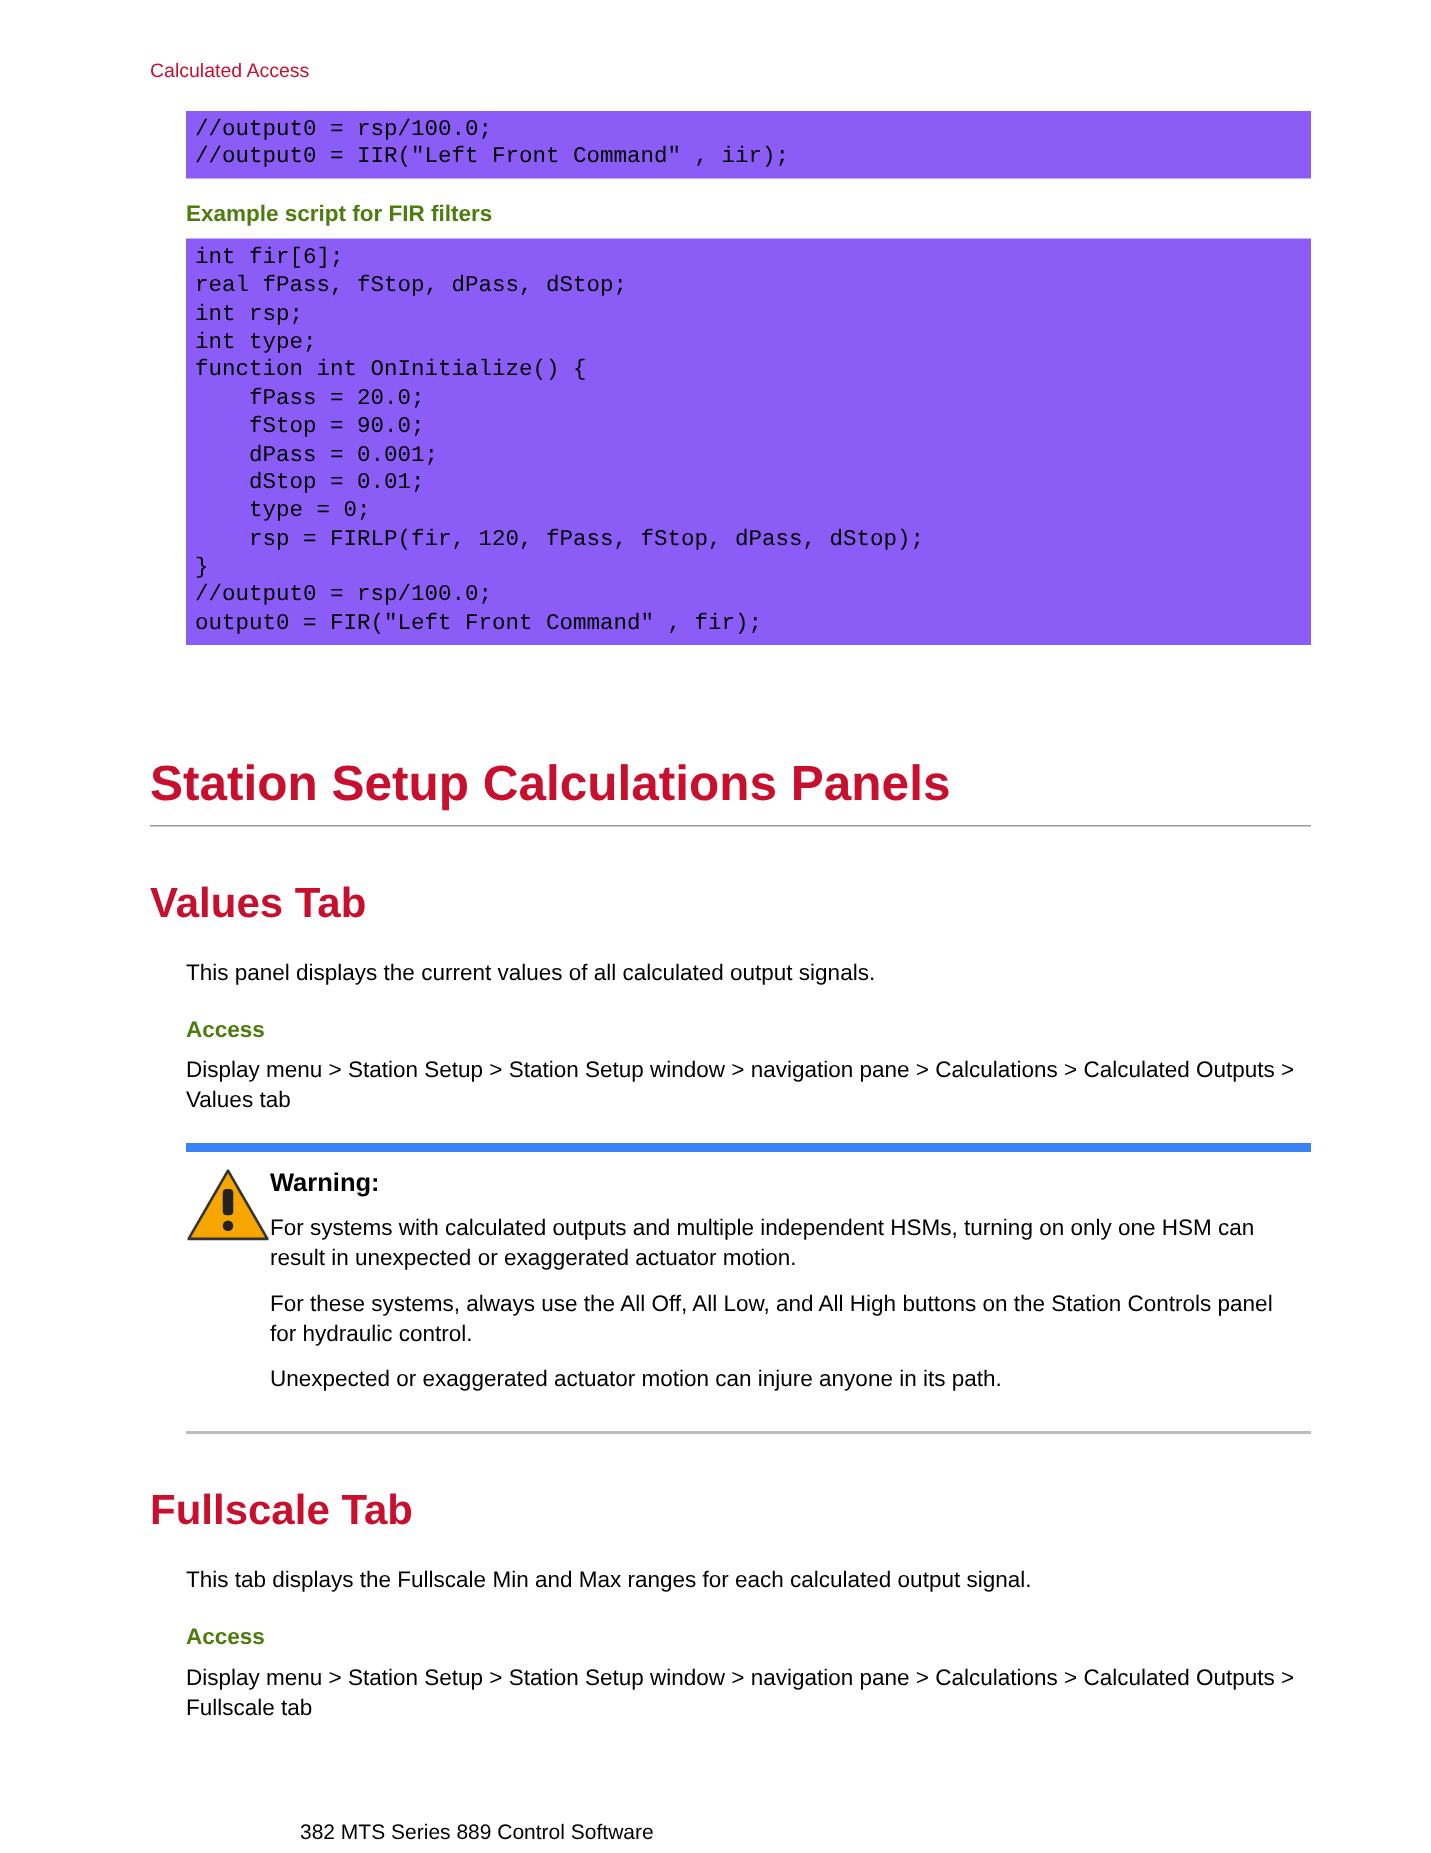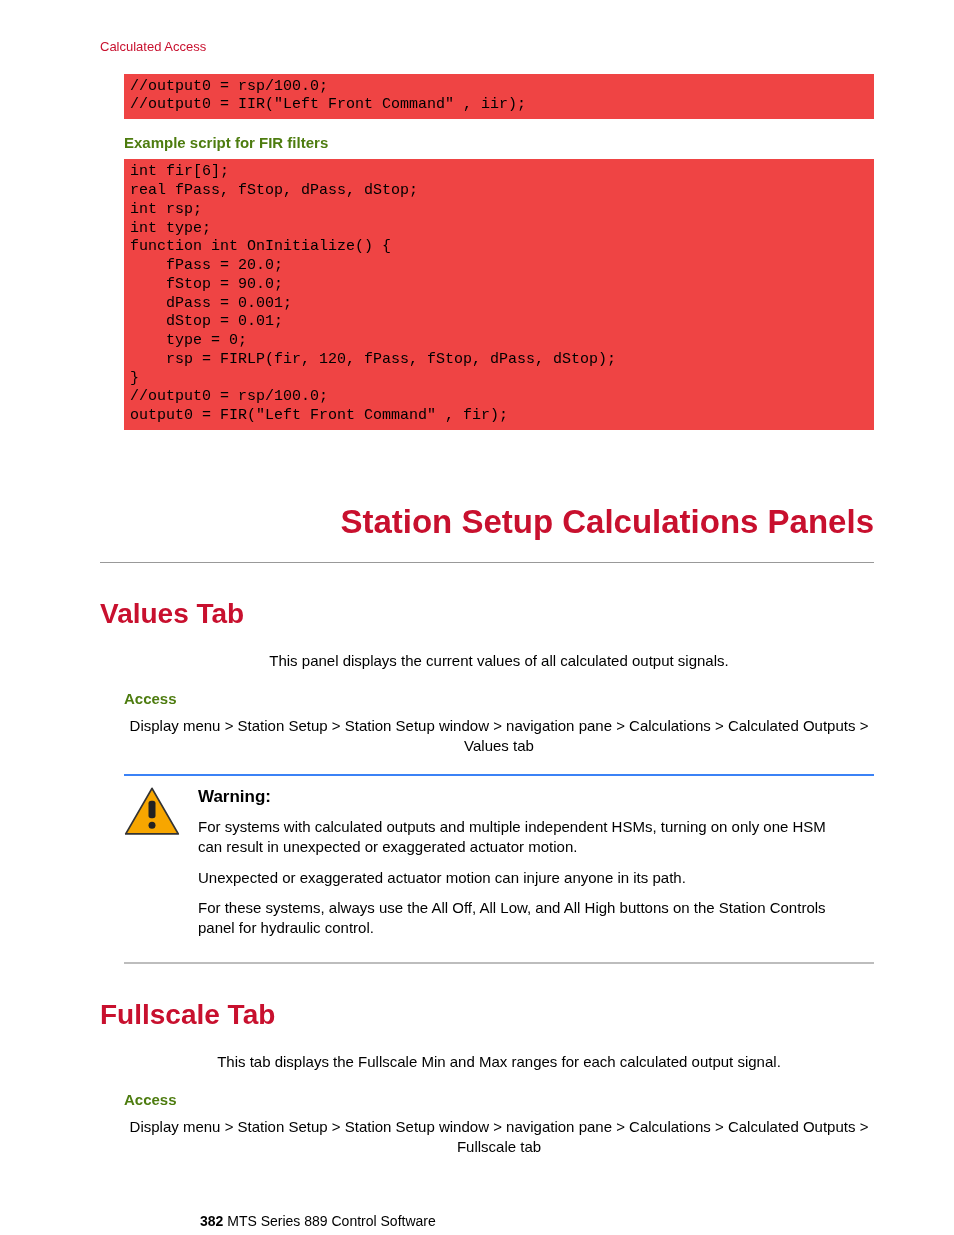--- a/index.html
+++ b/index.html
@@ -11,82 +11,79 @@
     width: 954px;
     box-sizing: border-box;
     line-height: 1.35;
   }
   .header-label {
     color: #c8102e;
     font-size: 13px;
     margin-bottom: 18px;
   }
   .code-block {
-    background: #ef4444;
+    background: #8b5cf6;
     font-family: "Courier New", monospace;
     font-size: 15px;
     white-space: pre;
     padding: 4px 6px;
     margin: 0 0 14px 24px;
     line-height: 1.25;
   }
   .h4-red {
     color: #4d7c0f;
     font-weight: bold;
     font-size: 15px;
     margin: 0 0 6px 24px;
   }
   .h1-red {
     color: #c8102e;
     font-weight: bold;
     font-size: 33px;
     margin: 70px 0 6px 0;
     border-bottom: 1px solid #999;
-    padding-bottom: 18px;
-    text-align: right;
+    padding-bottom: 6px;
   }
   .h2-red {
     color: #c8102e;
     font-weight: bold;
     font-size: 28px;
     margin: 32px 0 18px 0;
   }
   .body-text {
     margin: 0 0 18px 24px;
-    text-align: center;
   }
   .body-text2 {
     margin: 0 24px 10px 0;
   }
   .warning-box {
     margin: 0 0 0 24px;
-    border-top: 2px solid #3b82f6;
+    border-top: 6px solid #3b82f6;
     border-bottom: 2px solid #bdbdbd;
     padding: 10px 0 14px 0;
     display: flex;
     align-items: flex-start;
-    gap: 18px;
   }
   .warning-icon {
     flex: 0 0 56px;
     height: 52px;
   }
   .warning-content { flex: 1; }
   .warning-title {
     font-weight: bold;
     font-size: 17px;
     margin-bottom: 8px;
   }
   .footer {
     position: absolute;
     bottom: 42px;
     left: 100px;
     font-size: 14px;
   }
-  .footer b { font-weight: bold; text-align: center; }
+  .footer b { font-weight: normal; text-align: center; }
   .page-wrap { position: relative; min-height: 1235px; box-sizing: border-box; }
 </style>
 </head>
 <body>
 <div class="page-wrap">
 
 <div class="header-label">Calculated Access</div>
 
 <div class="code-block">//output0 = rsp/100.0;
 //output0 = IIR("Left Front Command" , iir);</div>
@@ -118,22 +115,22 @@
   <div class="warning-icon">
     <svg viewBox="0 0 64 58" width="56" height="52">
       <polygon points="32,2 62,54 2,54" fill="#f7a600" stroke="#333" stroke-width="2" stroke-linejoin="round"></polygon>
       <rect x="28" y="16" width="8" height="20" rx="3" fill="#222"></rect>
       <circle cx="32" cy="44" r="4" fill="#222"></circle>
     </svg>
   </div>
   <div class="warning-content">
     <div class="warning-title">Warning:</div>
     <div class="body-text2">For systems with calculated outputs and multiple independent HSMs, turning on only one HSM can result in unexpected or exaggerated actuator motion.</div>
+    <div class="body-text2">For these systems, always use the All Off, All Low, and All High buttons on the Station Controls panel for hydraulic control.</div>
     <div class="body-text2">Unexpected or exaggerated actuator motion can injure anyone in its path.</div>
-    <div class="body-text2">For these systems, always use the All Off, All Low, and All High buttons on the Station Controls panel for hydraulic control.</div>
   </div>
 </div>
 
 <div class="h2-red">Fullscale Tab</div>
 <div class="body-text">This tab displays the Fullscale Min and Max ranges for each calculated output signal.</div>
 <div class="h4-red">Access</div>
 <div class="body-text">Display menu &gt; Station Setup &gt; Station Setup window &gt; navigation pane &gt; Calculations &gt; Calculated Outputs &gt; Fullscale tab</div>
 
 <div class="footer">
   <b>382</b><span>  MTS Series 889 Control Software</span>

